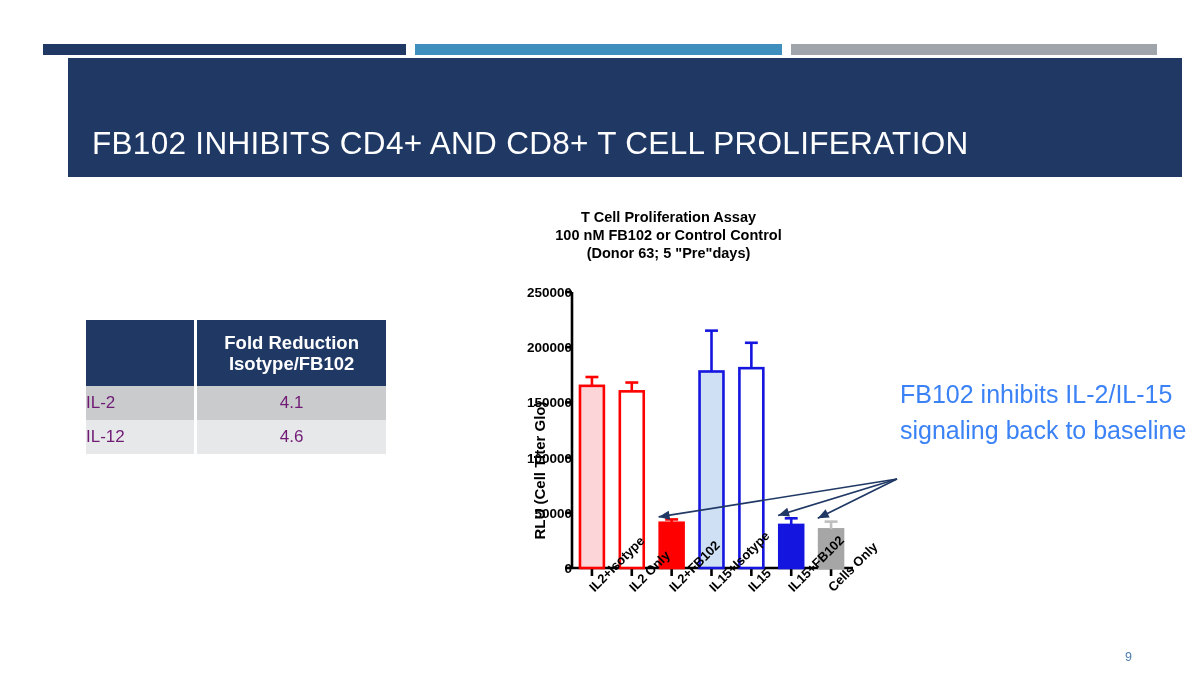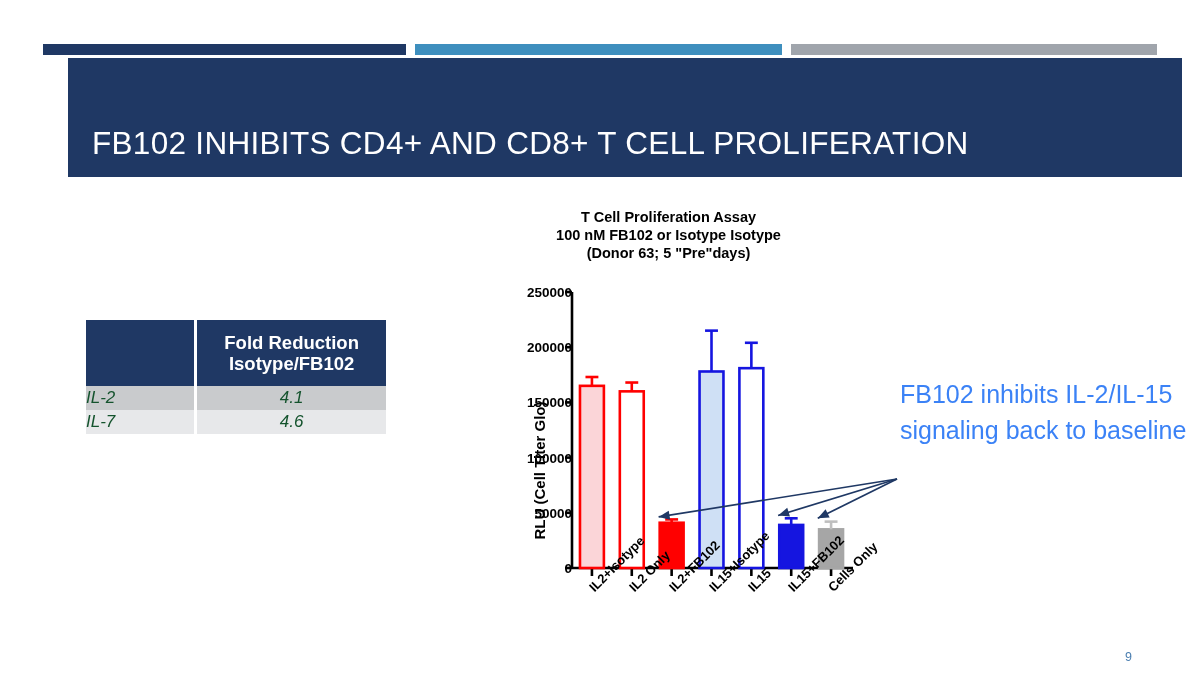--- a/index.html
+++ b/index.html
@@ -68,25 +68,24 @@
     font-weight: bold;
     font-size: 18.5px;
     height: 66px;
     vertical-align: middle;
     text-align: center;
     line-height: 1.15;
   }
   .th-blank { width: 110px; }
   .th-label { width: 190px; padding: 0 4px; }
   .row-cell {
-    height: 24px;
+    height: 34px;
     font-size: 17px;
-    color: #14532d;
+    color: #701a75;
     vertical-align: middle;
-    font-style: italic;
   }
   .row-name { padding-left: 10px; text-align: left; }
   .row-val  { text-align: center; }
   .row-dark .row-cell  { background: #C9CBCD; }
   .row-light .row-cell { background: #E7E8EA; }
   .cell-sep { border-left: 3px solid #ffffff; }
 
   
   #chart {
     position: absolute;
@@ -189,30 +188,30 @@
       <td class="th-cell th-label cell-sep">
         <div>Fold Reduction</div>
         <div>Isotype/FB102</div>
       </td>
     </tr>
     <tr class="row-dark">
       <td class="row-cell row-name">IL-2</td>
       <td class="row-cell row-val cell-sep">4.1</td>
     </tr>
     <tr class="row-light">
-      <td class="row-cell row-name">IL-7</td>
+      <td class="row-cell row-name">IL-12</td>
       <td class="row-cell row-val cell-sep">4.6</td>
     </tr>
   </tbody>
 </table>
 
 <div id="chart">
   <div id="chart-title">
       <div>T Cell Proliferation Assay</div>
-      <div>100 nM FB102 or Isotype Isotype</div>
+      <div>100 nM FB102 or Control Control</div>
       <div>(Donor 63; 5 "Pre"days)</div>
     </div>
   <div id="y-axis-label">RLU (Cell Titer Glo)</div>
   <div id="ytick-wrap">
       <div class="ytick-label" style="top: 372px;">0</div>
       <div class="ytick-label" style="top: 316.8px;">50000</div>
       <div class="ytick-label" style="top: 261.6px;">100000</div>
       <div class="ytick-label" style="top: 206.4px;">150000</div>
       <div class="ytick-label" style="top: 151.2px;">200000</div>
       <div class="ytick-label" style="top: 96px;">250000</div>

